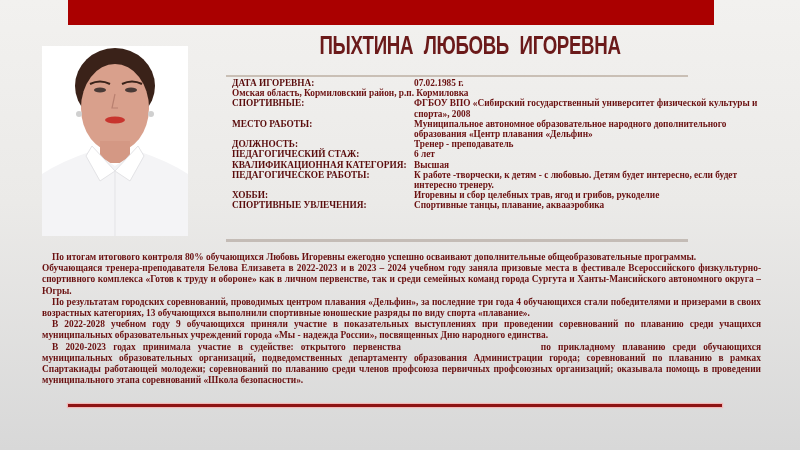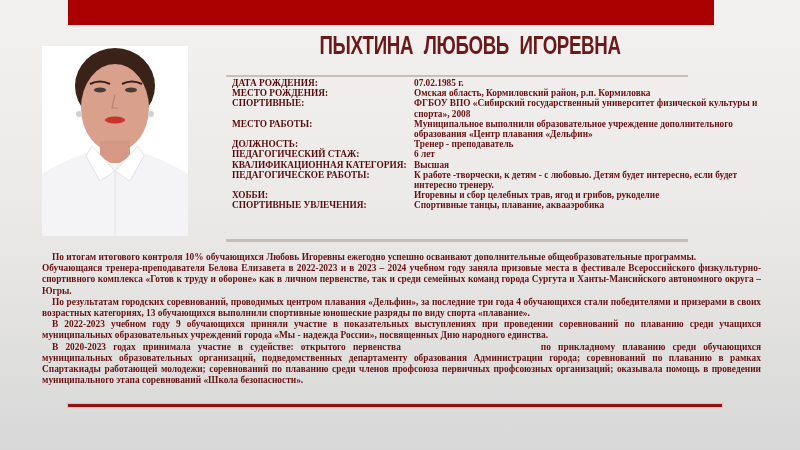--- a/index.html
+++ b/index.html
@@ -85,34 +85,33 @@
     <path d="M50 100 L73 125 L58 135 L44 110 Z" fill="#ffffff" stroke="#e3e3e6" stroke-width="1"></path>
     <path d="M96 100 L73 125 L88 135 L102 110 Z" fill="#ffffff" stroke="#e3e3e6" stroke-width="1"></path>
     <line x1="73" y1="125" x2="73" y2="190" stroke="#e3e3e6" stroke-width="1"></line>
   </svg>
 </div>
 
 <div class="sep-top"></div>
 
 <div class="info">
   <div class="row">
-    <span class="lbl">ДАТА РОЖДЕНИЯ:</span>
+    <span class="lbl">ДАТА ИГОРЕВНА:</span>
     <span class="val">07.02.1985 г.</span>
   </div>
   <div class="row">
-    <span class="lbl">МЕСТО РОЖДЕНИЯ:</span>
     <span class="val">Омская область, Кормиловский район, р.п. Кормиловка</span>
   </div>
   <div class="row">
     <span class="lbl">СПОРТИВНЫЕ:</span>
     <span class="val">ФГБОУ ВПО «Сибирский государственный университет физической культуры и спорта», 2008</span>
   </div>
   <div class="row">
     <span class="lbl">МЕСТО РАБОТЫ:</span>
-    <span class="val">Муниципальное выполнили образовательное учреждение дополнительного образования «Центр плавания «Дельфин»</span>
+    <span class="val">Муниципальное автономное образовательное народного дополнительного образования «Центр плавания «Дельфин»</span>
   </div>
   <div class="row">
     <span class="lbl">ДОЛЖНОСТЬ:</span>
     <span class="val">Тренер - преподаватель</span>
   </div>
   <div class="row">
     <span class="lbl">ПЕДАГОГИЧЕСКИЙ СТАЖ:</span>
     <span class="val">6 лет</span>
   </div>
   <div class="row">
@@ -129,20 +128,20 @@
   </div>
   <div class="row">
     <span class="lbl">СПОРТИВНЫЕ УВЛЕЧЕНИЯ:</span>
     <span class="val">Спортивные танцы, плавание, аквааэробика</span>
   </div>
 </div>
 
 <div class="sep-mid"></div>
 
 <div class="body-text">
-  <p>По итогам итогового контроля 10% обучающихся Любовь Игоревны ежегодно успешно осваивают дополнительные общеобразовательные программы.</p>
+  <p>По итогам итогового контроля 80% обучающихся Любовь Игоревны ежегодно успешно осваивают дополнительные общеобразовательные программы.</p>
   <p style="text-indent:0">Обучающаяся тренера-преподавателя Белова Елизавета в 2022-2023 и в 2023 – 2024 учебном году заняла призовые места в фестивале Всероссийского физкультурно-спортивного комплекса «Готов к труду и обороне» как в личном первенстве, так и среди семейных команд города Сургута и Ханты-Мансийского автономного округа – Югры.</p>
   <p>По результатам городских соревнований, проводимых центром плавания «Дельфин», за последние три года 4 обучающихся стали победителями и призерами в своих возрастных категориях, 13 обучающихся выполнили спортивные юношеские разряды по виду спорта «плавание».</p>
-  <p>В 2022-2023 учебном году 9 обучающихся приняли участие в показательных выступлениях при проведении соревнований по плаванию среди учащихся муниципальных образовательных учреждений города «Мы - надежда России», посвященных Дню народного единства.</p>
+  <p>В 2022-2028 учебном году 9 обучающихся приняли участие в показательных выступлениях при проведении соревнований по плаванию среди учащихся муниципальных образовательных учреждений города «Мы - надежда России», посвященных Дню народного единства.</p>
   <p><span>В 2020-2023 годах принимала участие в судействе: открытого первенства</span><span class="gap"></span><span>по прикладному плаванию среди обучающихся муниципальных образовательных организаций, подведомственных департаменту образования Администрации города; соревнований по плаванию в рамках Спартакиады работающей молодежи; соревнований по плаванию среди членов профсоюза первичных профсоюзных организаций; оказывала помощь в проведении муниципального этапа соревнований «Школа безопасности».</span></p>
 </div>
 
 <div class="sep-bottom"></div>
 
 </body></html>

